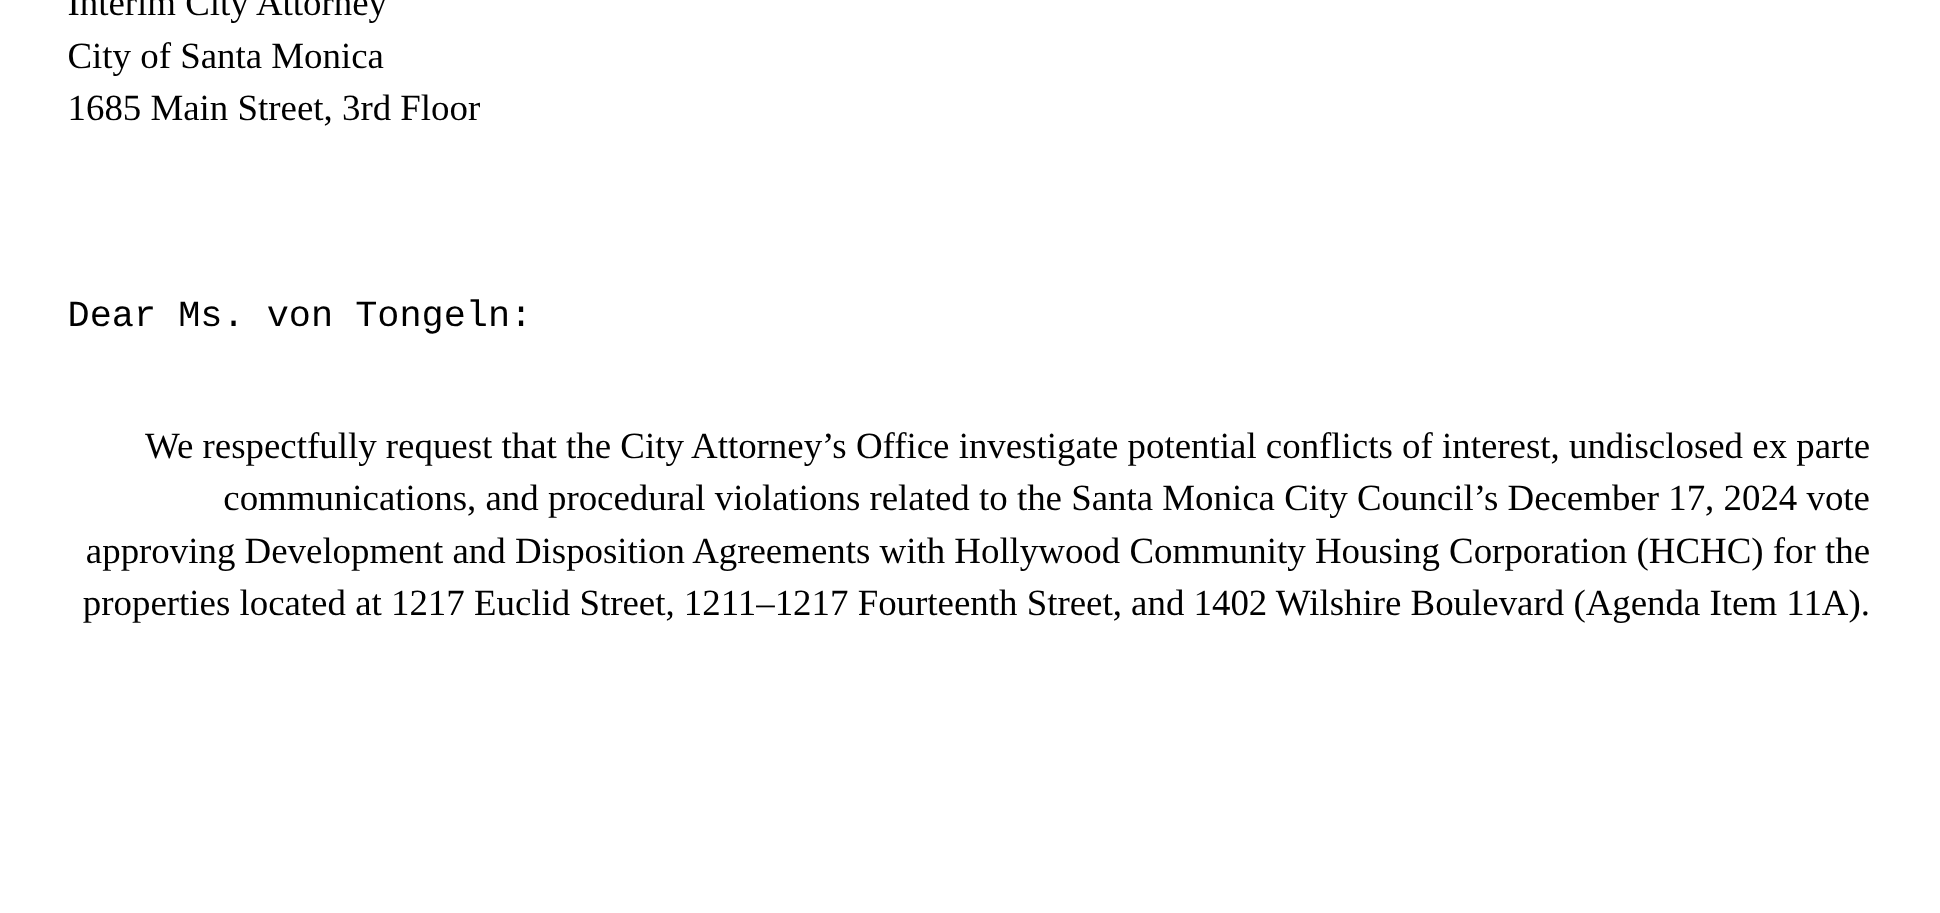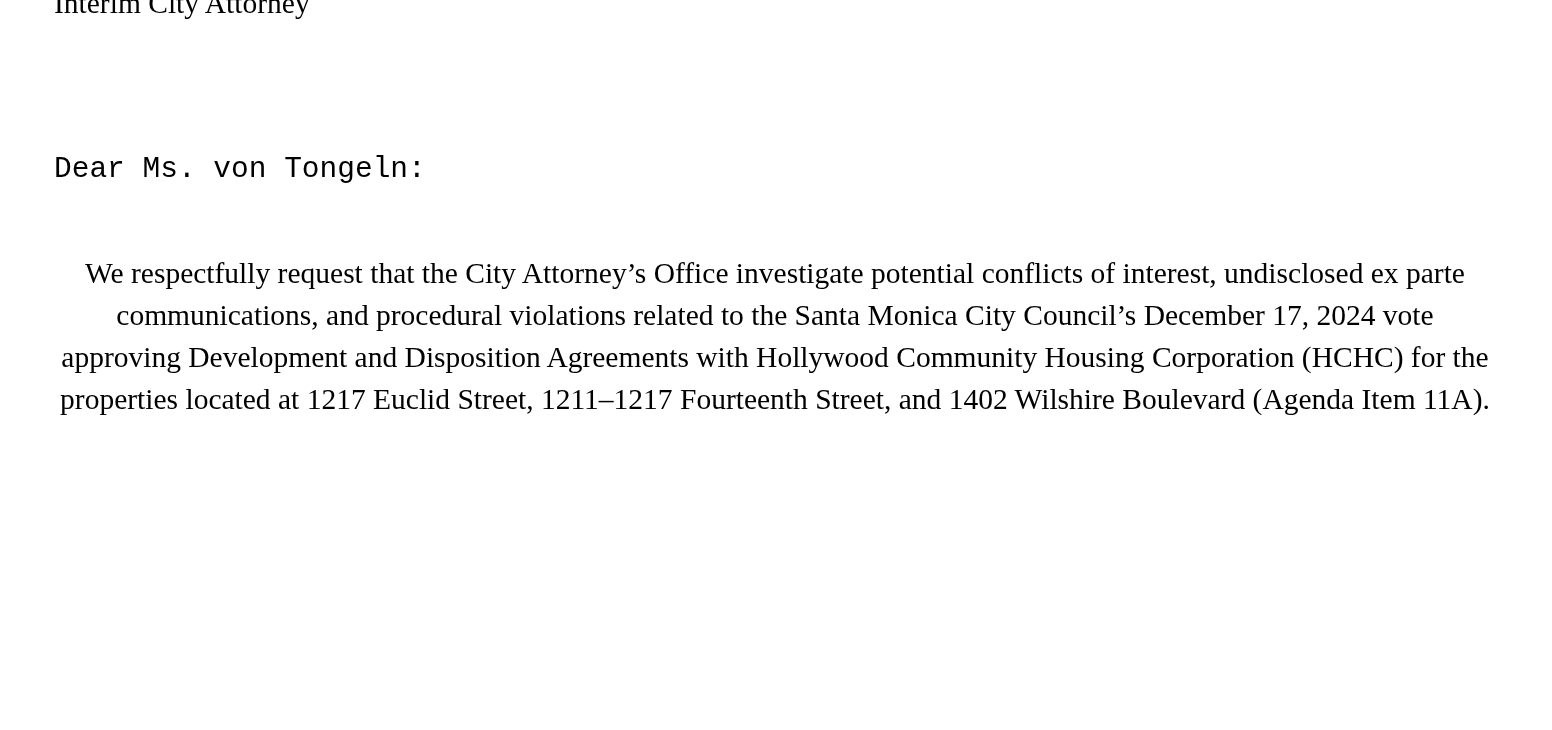--- a/index.html
+++ b/index.html
@@ -45,32 +45,34 @@
     line-height: 44px;
     max-width: 1400px;
   }
   .salutation {
     margin: 0;
     font-family: Liberation Mono, monospace;
   }
   .para {
     margin: 0;
     line-height: 42px;
-    text-align: center;
+    text-align: right;
     max-width: 1442px;
   }
 </style>
 </head>
 <body>
 
 <div class="page">
   <div class="doc-body">
 
     <div class="addr-block">
       <span class="addr-line">Interim City Attorney</span>
+      <span class="addr-line">City of Santa Monica</span>
+      <span class="addr-line">1685 Main Street, 3rd Floor</span>
     </div>
 
     <div class="spacer-1"></div>
 
 
     <div class="spacer-2"></div>
 
     <p class="salutation">Dear Ms. von Tongeln:</p>
 
     <div class="spacer-3"></div>

